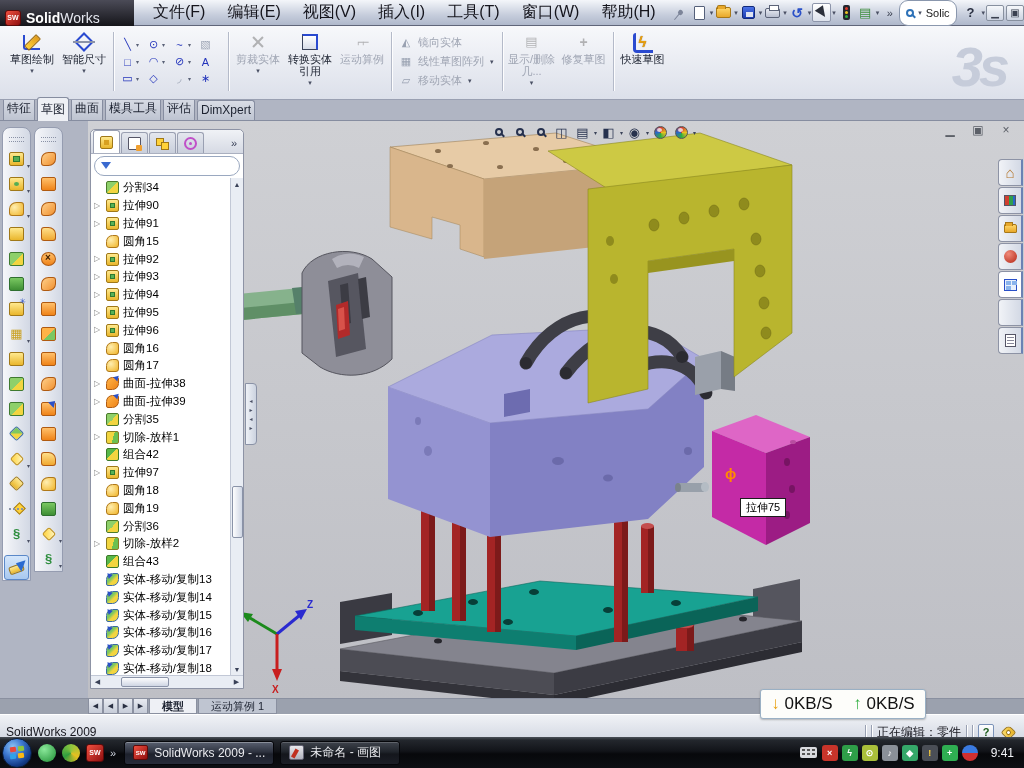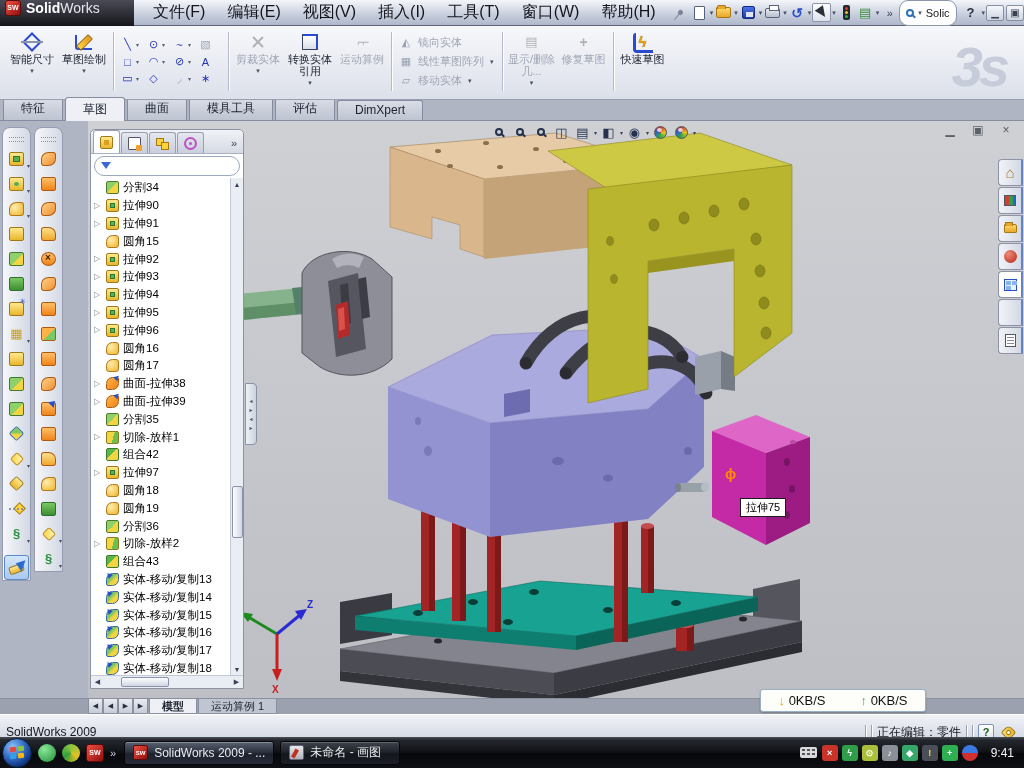--- a/index.html
+++ b/index.html
@@ -2,21 +2,21 @@
 <html><head>
 <meta charset="utf-8">
 <style>
   *{box-sizing:border-box;margin:0;padding:0}
   html,body{width:1024px;height:768px;overflow:hidden}
   body{font-family:"Liberation Sans",sans-serif;background:#b3b8c6;position:relative}
   .screen{width:1024px;height:768px;position:relative;overflow:hidden;background:#b3b8c6}
 
   
   .titlebar{height:26px;display:flex;align-items:center;background:linear-gradient(#f4f6fa,#c6cddc 60%,#afb8cb);border-bottom:1px solid #5f6579}
-  .logo{width:134px;height:26px;background:linear-gradient(#4b4b57,#15151a);display:flex;align-items:flex-start;gap:5px;padding-left:5px;color:#fff;font-weight:bold;font-size:14px;flex:none}
+  .logo{width:134px;height:26px;background:linear-gradient(#4b4b57,#15151a);display:flex;align-items:flex-end;gap:5px;padding-left:5px;color:#fff;font-weight:bold;font-size:14px;flex:none}
   .swcube{width:16px;height:16px;background:linear-gradient(135deg,#f05040,#8f0f0f);border-radius:3px;color:#fff;font-size:7px;font-weight:bold;display:flex;align-items:center;justify-content:center;border:1px solid #5e0a0a;flex:none}
   .brand b{color:#fff}.brand .lite{font-weight:normal;color:#e4e6ee}
   .menus{display:flex;font-size:16px;color:#15151d;margin-left:8px}
   .menu-item{padding:5px 11px;cursor:default;white-space:nowrap}
   .tb-icons{display:flex;align-items:center;margin-left:4px}
   .tbi{width:19px;height:19px;display:flex;align-items:center;justify-content:center;position:relative}
   .tbi.boxed{border:1px solid #8d95aa;border-radius:2px;background:linear-gradient(#fff,#dde2ec)}
   .ddc{font-size:7px;color:#4a5064;margin:0 1px}
   .qi-new{width:11px;height:14px;background:#fff;border:1px solid #55607a;border-radius:1px}
   .qi-open{width:15px;height:11px;background:linear-gradient(#ffd76a,#e8a82a);border:1px solid #a87818;border-radius:1px 2px 2px 2px;position:relative}
@@ -69,21 +69,21 @@
   .sg-cell{display:flex;align-items:center;width:26px}
   .sg-ico{width:17px;height:16px;display:flex;align-items:center;justify-content:center;font-size:11px;color:#2233bb}
   .sg-ico.dis{color:#9aa2b2}
   .sg-dd{font-size:6px;color:#5a6278}
   .stack{display:flex;flex-direction:column;justify-content:center;gap:2px;padding:0 4px;font-size:11px;color:#a0a6b4}
   .stack-row{display:flex;align-items:center;gap:5px;height:17px;white-space:nowrap}
   .stack-ico{width:14px;text-align:center;color:#9aa2b2;font-size:11px}
 
   
   .tabbar{height:21px;background:#b0b5c3;display:flex;align-items:flex-end;padding-left:3px;border-bottom:1px solid #868da0}
-  .rtab{font-size:12px;padding:2px 17px 3px;background:linear-gradient(#d9dde6,#bec4d1);border:1px solid #868da0;border-bottom:none;margin-right:2px;color:#1c2230;border-radius:3px 3px 0 0;white-space:nowrap}
+  .rtab{font-size:12px;padding:2px 3px 3px;background:linear-gradient(#d9dde6,#bec4d1);border:1px solid #868da0;border-bottom:none;margin-right:2px;color:#1c2230;border-radius:3px 3px 0 0;white-space:nowrap}
   .rtab.on{background:#eef0f5;padding-top:3px;position:relative;top:1px}
 
   
   .main{position:absolute;top:121px;left:0;right:0;height:577px;background:#b0b5c3}
   .strip{position:absolute;width:29px;border-radius:8px 8px 0 0;background:linear-gradient(90deg,#f6f7fa,#d2d8e4);border:1px solid #959cb0;display:flex;flex-direction:column;align-items:center;padding-top:9px;gap:0}
   .strip::before{content:"";width:15px;height:3px;border-top:1px dotted #8a92a6;border-bottom:1px dotted #8a92a6;margin-bottom:4px}
   .sicon{width:25px;height:25px;display:flex;align-items:center;justify-content:center;position:relative;flex:none}
   .sicon .sdd{position:absolute;right:-1px;bottom:2px;font-size:6px;color:#4a5064}
   .sicon.pressed{background:linear-gradient(#d4e6fb,#a9c9ef);border:1px solid #5a88c8;border-radius:3px}
   .sgap{height:9px;flex:none}
@@ -189,21 +189,21 @@
   .doctabs{position:absolute;top:698px;left:0;right:0;height:16px;background:#9ba1ae;display:flex;align-items:stretch;padding-left:88px;border-top:1px solid #8a90a0}
   .dnav{width:15px;display:flex;align-items:center;justify-content:center;font-size:7px;color:#2a3042;background:linear-gradient(#e8ebf1,#c6ccd8);border:1px solid #8a90a0;border-top:none}
   .dtab{padding:0 12px;font-size:11px;display:flex;align-items:center;color:#1c2230;background:#bfc5d1;border:1px solid #8a90a0;border-top:none;margin-left:1px}
   .dtab.on{background:#eef0f5;font-weight:bold}
   .statusbar{position:absolute;top:714px;left:0;right:0;height:35px;background:linear-gradient(#f0f2f6,#c9cfdc);border-top:1px solid #fff;display:flex;align-items:center;font-size:12px;color:#15151d;padding:0 6px}
   .st-right{margin-left:auto;display:flex;align-items:center;gap:5px}
   .st-sep{width:1px;height:14px;background:#98a0b2;box-shadow:1px 0 0 #fff}
   .st-q{width:16px;height:16px;background:linear-gradient(#fff,#dfe4ee);border:1px solid #7a92b8;border-radius:2px;color:#1a5a1a;font-weight:bold;font-size:11px;display:flex;align-items:center;justify-content:center}
   .st-tag{width:11px;height:11px;background:linear-gradient(135deg,#ffe06a,#e8b020);border:1px solid #a07818;border-radius:2px 5px 2px 2px;transform:rotate(-45deg);position:relative;margin:0 4px}
   .st-tag::after{content:"";position:absolute;left:2px;top:2px;width:3px;height:3px;border-radius:50%;background:#fff;border:1px solid #a07818}
-  .netbox{position:absolute;left:760px;top:689px;width:166px;height:23px;background:#fdfdfa;border:1px solid #9ab0c4;border-radius:3px;display:flex;align-items:center;justify-content:space-around;font-size:13px;color:#111;z-index:40;box-shadow:0 1px 2px rgba(0,0,0,.25)}
+  .netbox{position:absolute;left:760px;top:689px;width:166px;height:30px;background:#fdfdfa;border:1px solid #9ab0c4;border-radius:3px;display:flex;align-items:center;justify-content:space-around;font-size:17px;color:#111;z-index:40;box-shadow:0 1px 2px rgba(0,0,0,.25)}
   .net-dn{color:#e8a010;font-weight:bold}.net-up{color:#2fae3f;font-weight:bold}
 
   
   .taskbar{position:absolute;top:737px;left:0;right:0;height:31px;background:linear-gradient(#4a5058 0%,#23272d 10%,#121419 45%,#07080b 55%,#0d0f14 100%);display:flex;align-items:center}
   .orb{width:30px;height:30px;border-radius:50%;margin:0 6px 0 2px;background:radial-gradient(circle at 35% 28%,#8cc4f4 0%,#3f7ad2 35%,#123a86 70%,#061a3c 100%);border:1px solid #0a1c3a;position:relative;flex:none}
   .orb .fl{position:absolute;width:6px;height:5px;border-radius:1px}
   .qlaunch{display:flex;align-items:center;gap:6px;margin-right:8px}
   .ql{width:18px;height:18px;border-radius:3px;display:flex;align-items:center;justify-content:center}
   .ql-msg{background:radial-gradient(circle at 35% 30%,#8ae89a,#1f8e34);border-radius:50%}
   .ql-ball{background:conic-gradient(#8cc63f,#e8c020,#2f9e3f,#8cc63f);border-radius:50%}
@@ -289,27 +289,27 @@
     <div class="win-btns">
       <span class="wb">▁</span>
       <span class="wb">▣</span>
       <span class="wb">×</span>
     </div>
   </div>
 
   <div class="commandbar" id="cmdbar">
     <div class="watermark">3s</div>
   <div class="cmd-big">
+        <span class="ci ci-sketch"></span>
+        <span class="lbl">草图绘制</span>
+        <span class="ddc">▾</span>
+      </div>
+      <div class="cmd-big">
         <span class="ci ci-dimension"></span>
         <span class="lbl">智能尺寸</span>
-        <span class="ddc">▾</span>
-      </div>
-      <div class="cmd-big">
-        <span class="ci ci-sketch"></span>
-        <span class="lbl">草图绘制</span>
         <span class="ddc">▾</span>
       </div>
       <div class="cmd-sep"></div>
       <div class="sk-grid">
         <div class="sk-row">
           <span class="sg-cell">
             <span class="sg-ico">╲</span>
             <span class="sg-dd">▾</span>
           </span>
           <span class="sg-cell">

